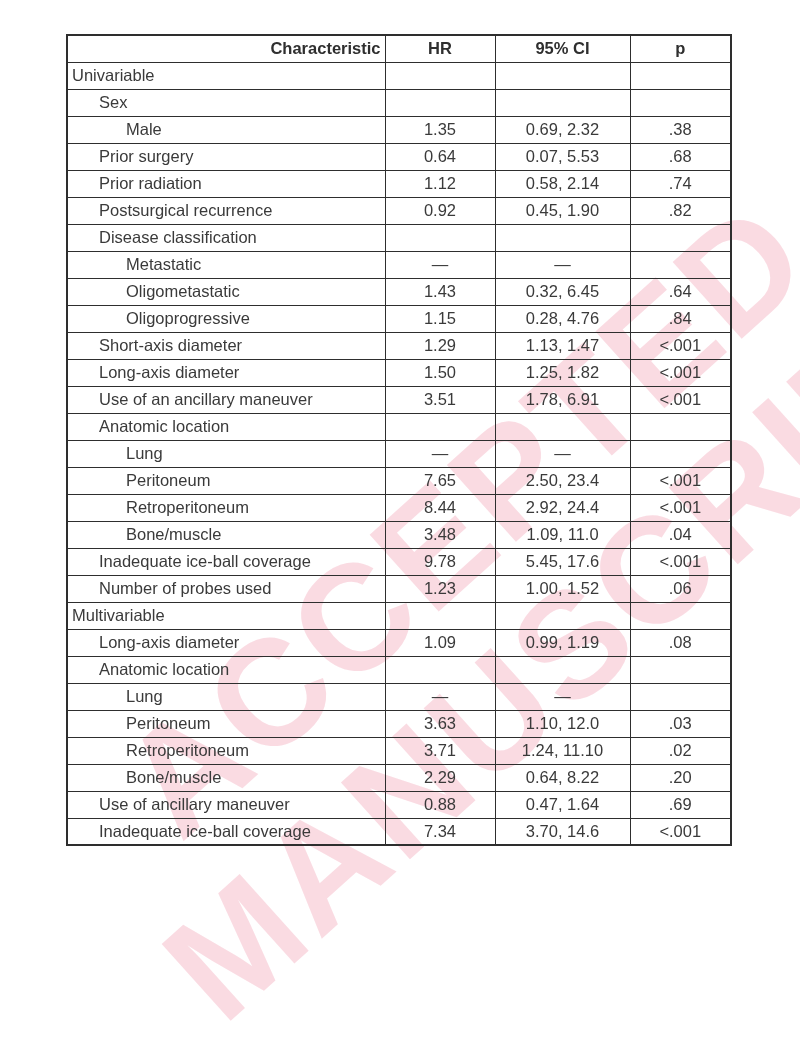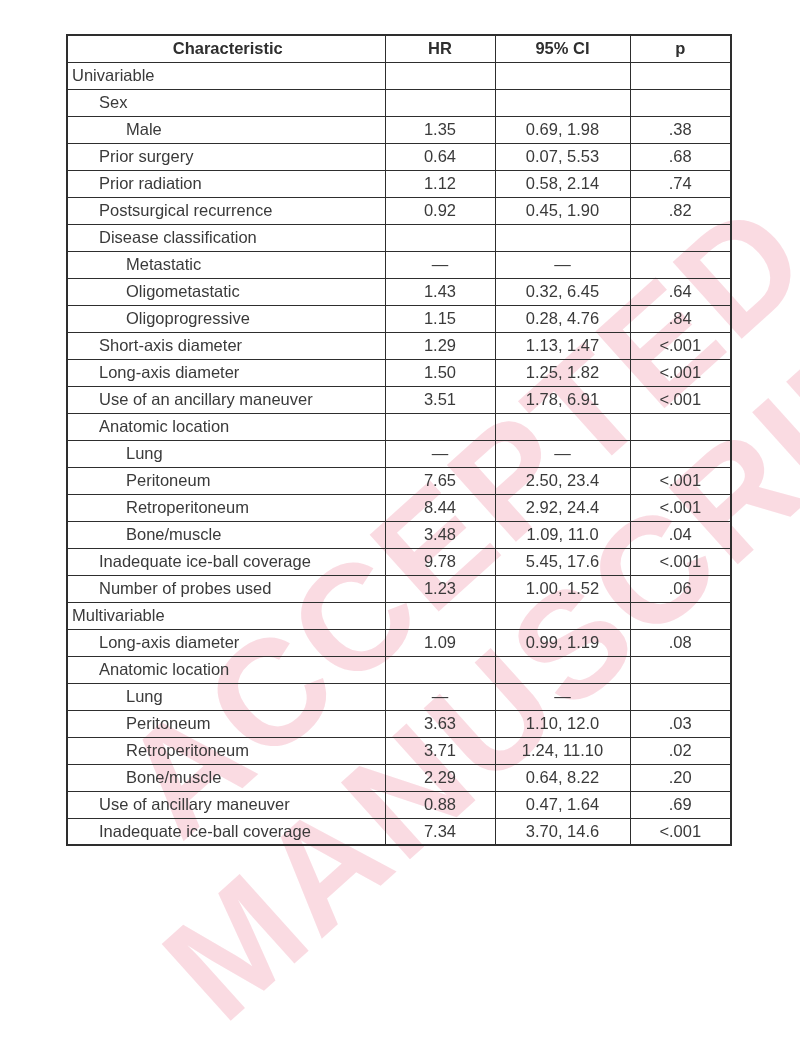--- a/index.html
+++ b/index.html
@@ -74,21 +74,21 @@
     white-space: nowrap;
     vertical-align: middle;
   }
   .stats-table { border: 2px solid var(--border-color); }
 
   .stats-table th {
     font-weight: 700;
     color: #2f2f2f;
     text-align: center;
   }
-  .stats-table th.c-label { text-align: center; padding-left: 7px; }
+  .stats-table th.c-label { text-align: right; padding-left: 7px; }
 
   .c-label { text-align: left; }
   .c-num   { text-align: center; }
 
   td.ind0 { }
   td.ind1 { padding-left: 31px; }
   td.ind2 { padding-left: 58px; }
 </style>
 </head>
 <body>
@@ -124,21 +124,21 @@
         </tr>
         <tr>
           <td class="c-label ind1">Sex</td>
           <td class="c-num"></td>
           <td class="c-num"></td>
           <td class="c-num"></td>
         </tr>
         <tr>
           <td class="c-label ind2">Male</td>
           <td class="c-num">1.35</td>
-          <td class="c-num">0.69, 1.98</td>
+          <td class="c-num">0.69, 2.32</td>
           <td class="c-num">.38</td>
         </tr>
         <tr>
           <td class="c-label ind1">Prior surgery</td>
           <td class="c-num">0.64</td>
           <td class="c-num">0.07, 5.53</td>
           <td class="c-num">.68</td>
         </tr>
         <tr>
           <td class="c-label ind1">Prior radiation</td>

